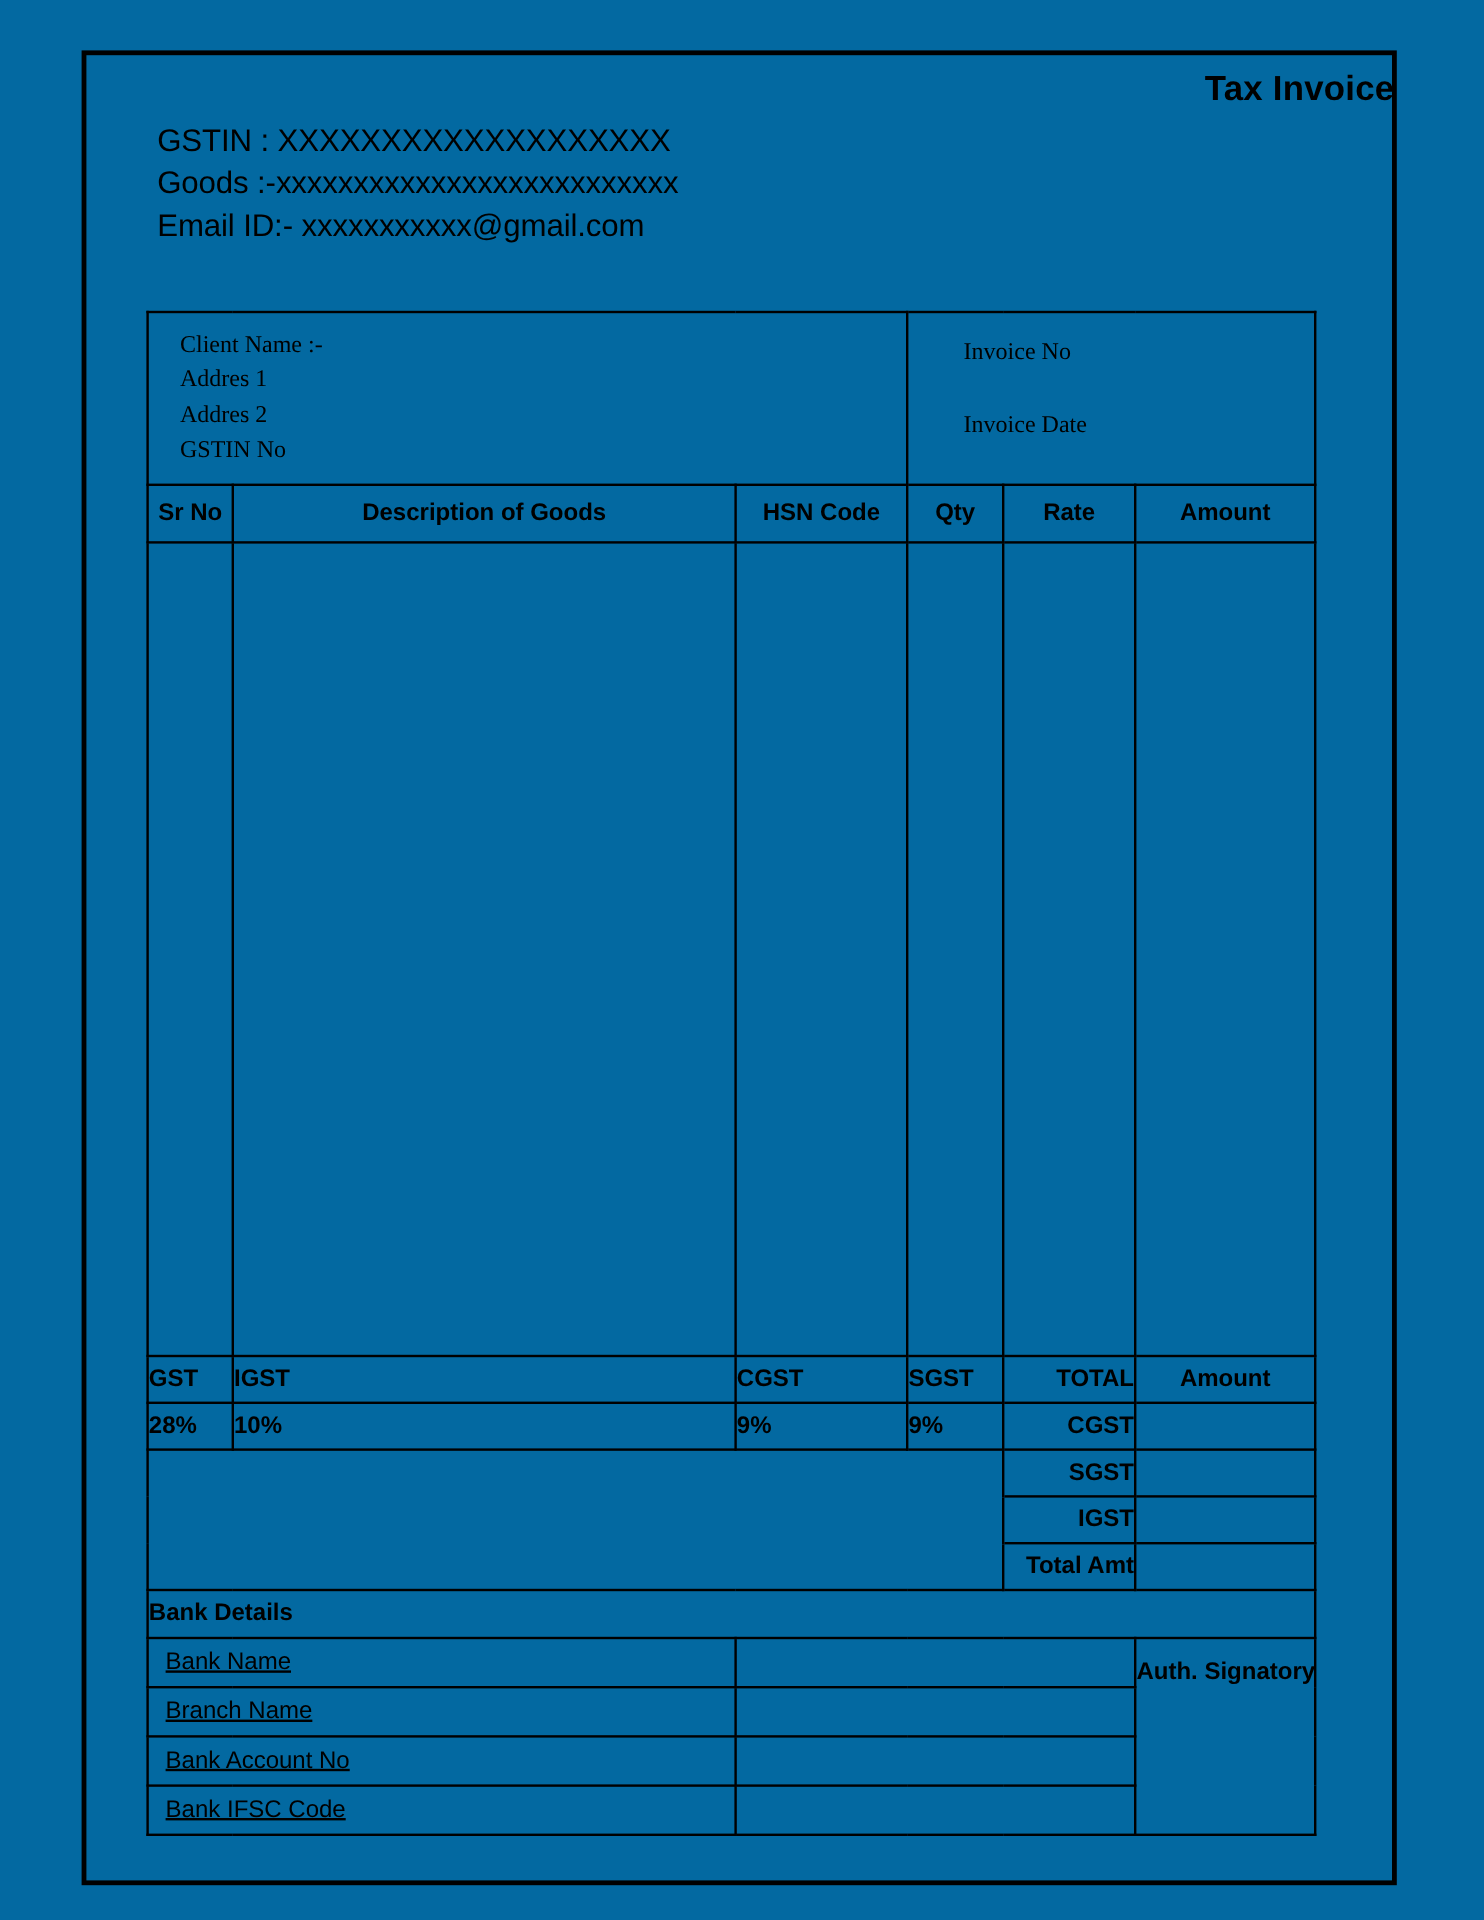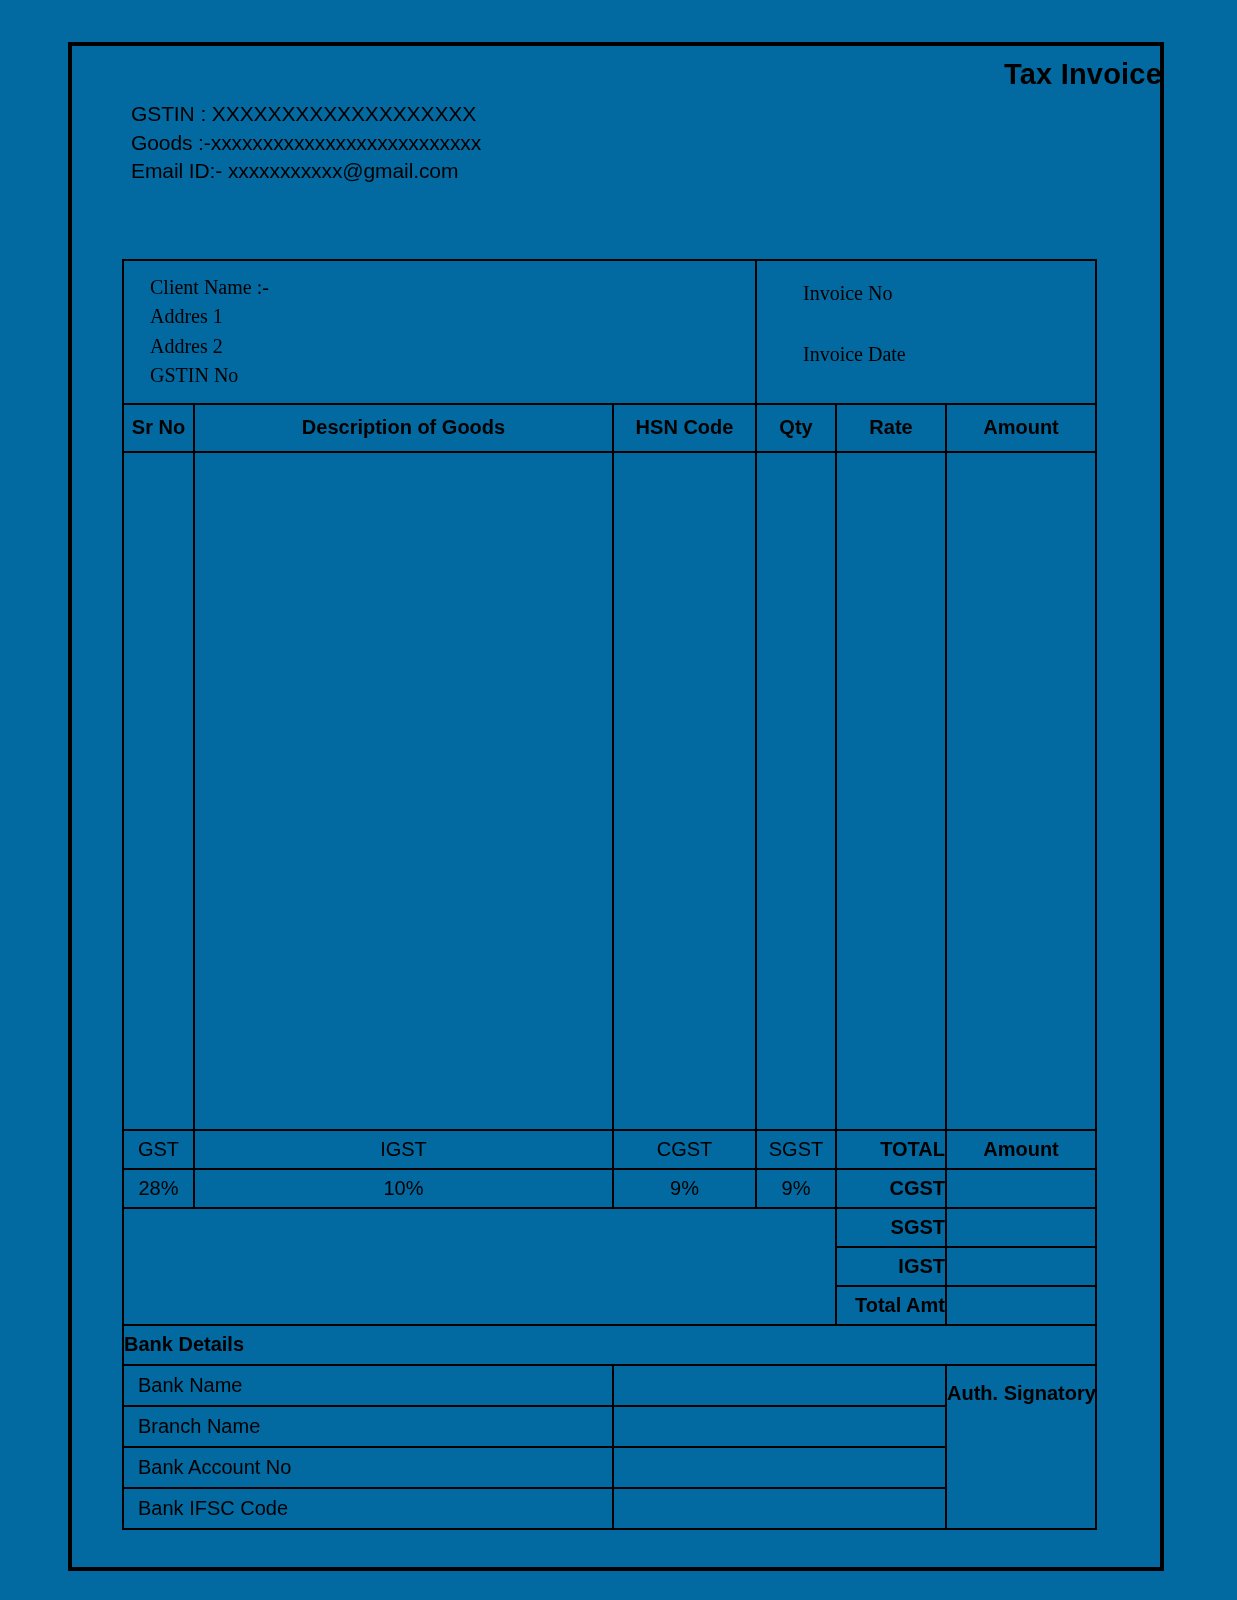--- a/index.html
+++ b/index.html
@@ -47,21 +47,21 @@
     width: 700px;
   }
   #company-name {
     font-size: 32px;
     font-weight: bold;
     line-height: 1.15;
     letter-spacing: -0.2px;
     margin-bottom: 4px;
   }
   .company-line {
-    font-size: 21px;
+    font-size: 26px;
     line-height: 1.36;
     letter-spacing: -0.1px;
     white-space: nowrap;
   }
   
   #main-table {
     position: absolute;
     left: 122px;
     top: 259px;
     width: 973px;
@@ -93,22 +93,22 @@
   .col-head {
     text-align: center;
     font-weight: bold;
     font-size: 21px;
     height: 46px;
     white-space: nowrap;
   }
   .col-head.sr { font-size: 20px; }
   .items-body td { height: 676px; }
   .gst-head, .gst-val {
-    text-align: center;
-    font-weight: normal;
+    text-align: left;
+    font-weight: bold;
     font-size: 21px;
     height: 36px;
     border-radius: 17px;
   }
   .tot-label {
     text-align: right;
     font-weight: bold;
     font-size: 21px;
     height: 37px;
     white-space: nowrap;
@@ -124,20 +124,21 @@
     text-align: left;
     font-weight: bold;
     font-size: 21px;
     height: 38px;
   }
   .bank-label {
     padding-left: 14px !important;
     font-size: 21px;
     height: 39px;
     white-space: nowrap;
+    text-decoration: underline;
   }
   .bank-value { height: 39px; }
   .sign-cell {
     text-align: center;
     vertical-align: top !important;
     padding-top: 16px !important;
     font-weight: bold;
     font-size: 21px;
     white-space: nowrap;
   }

